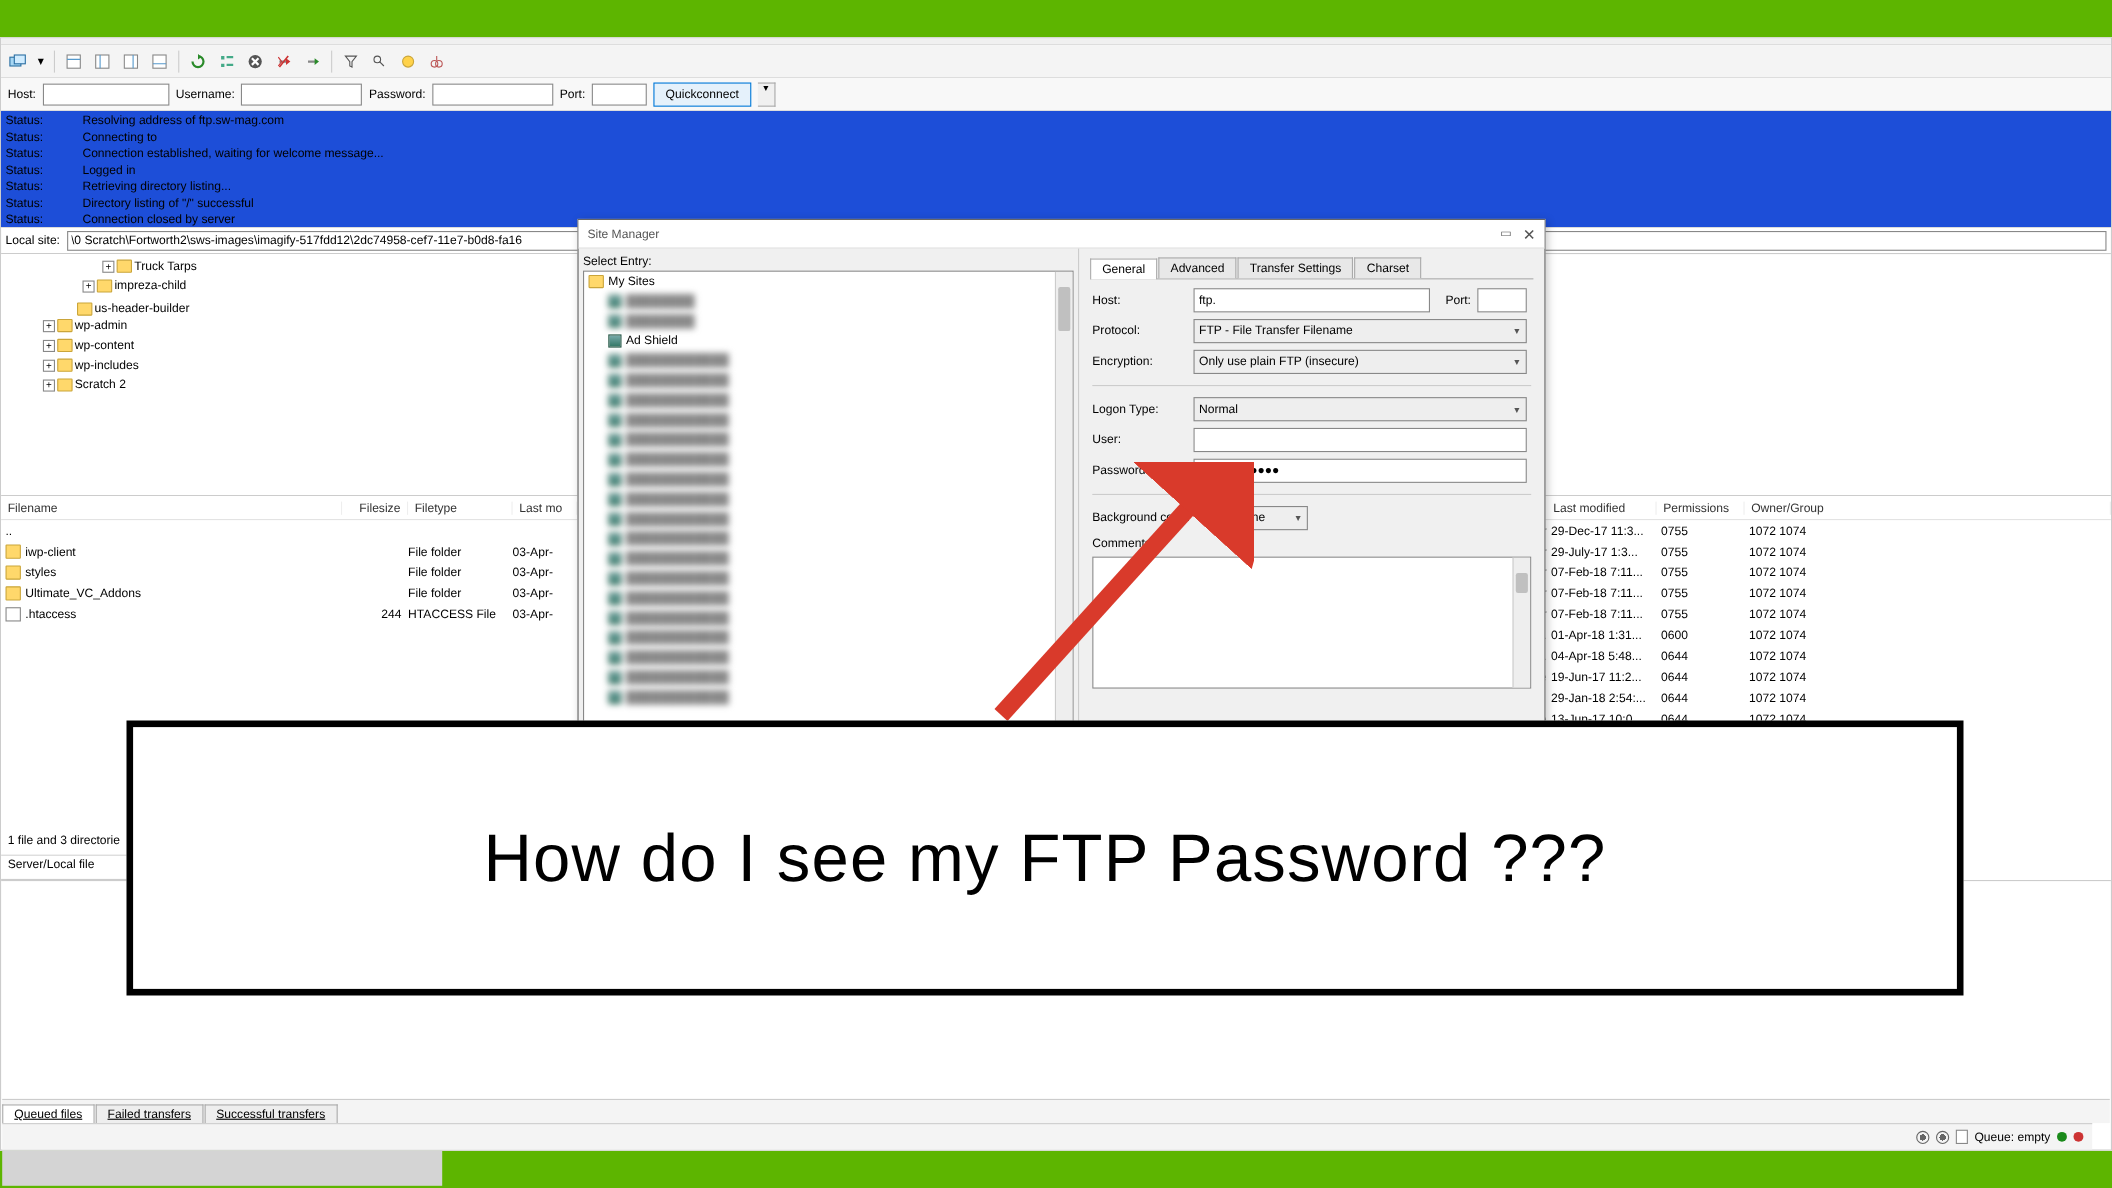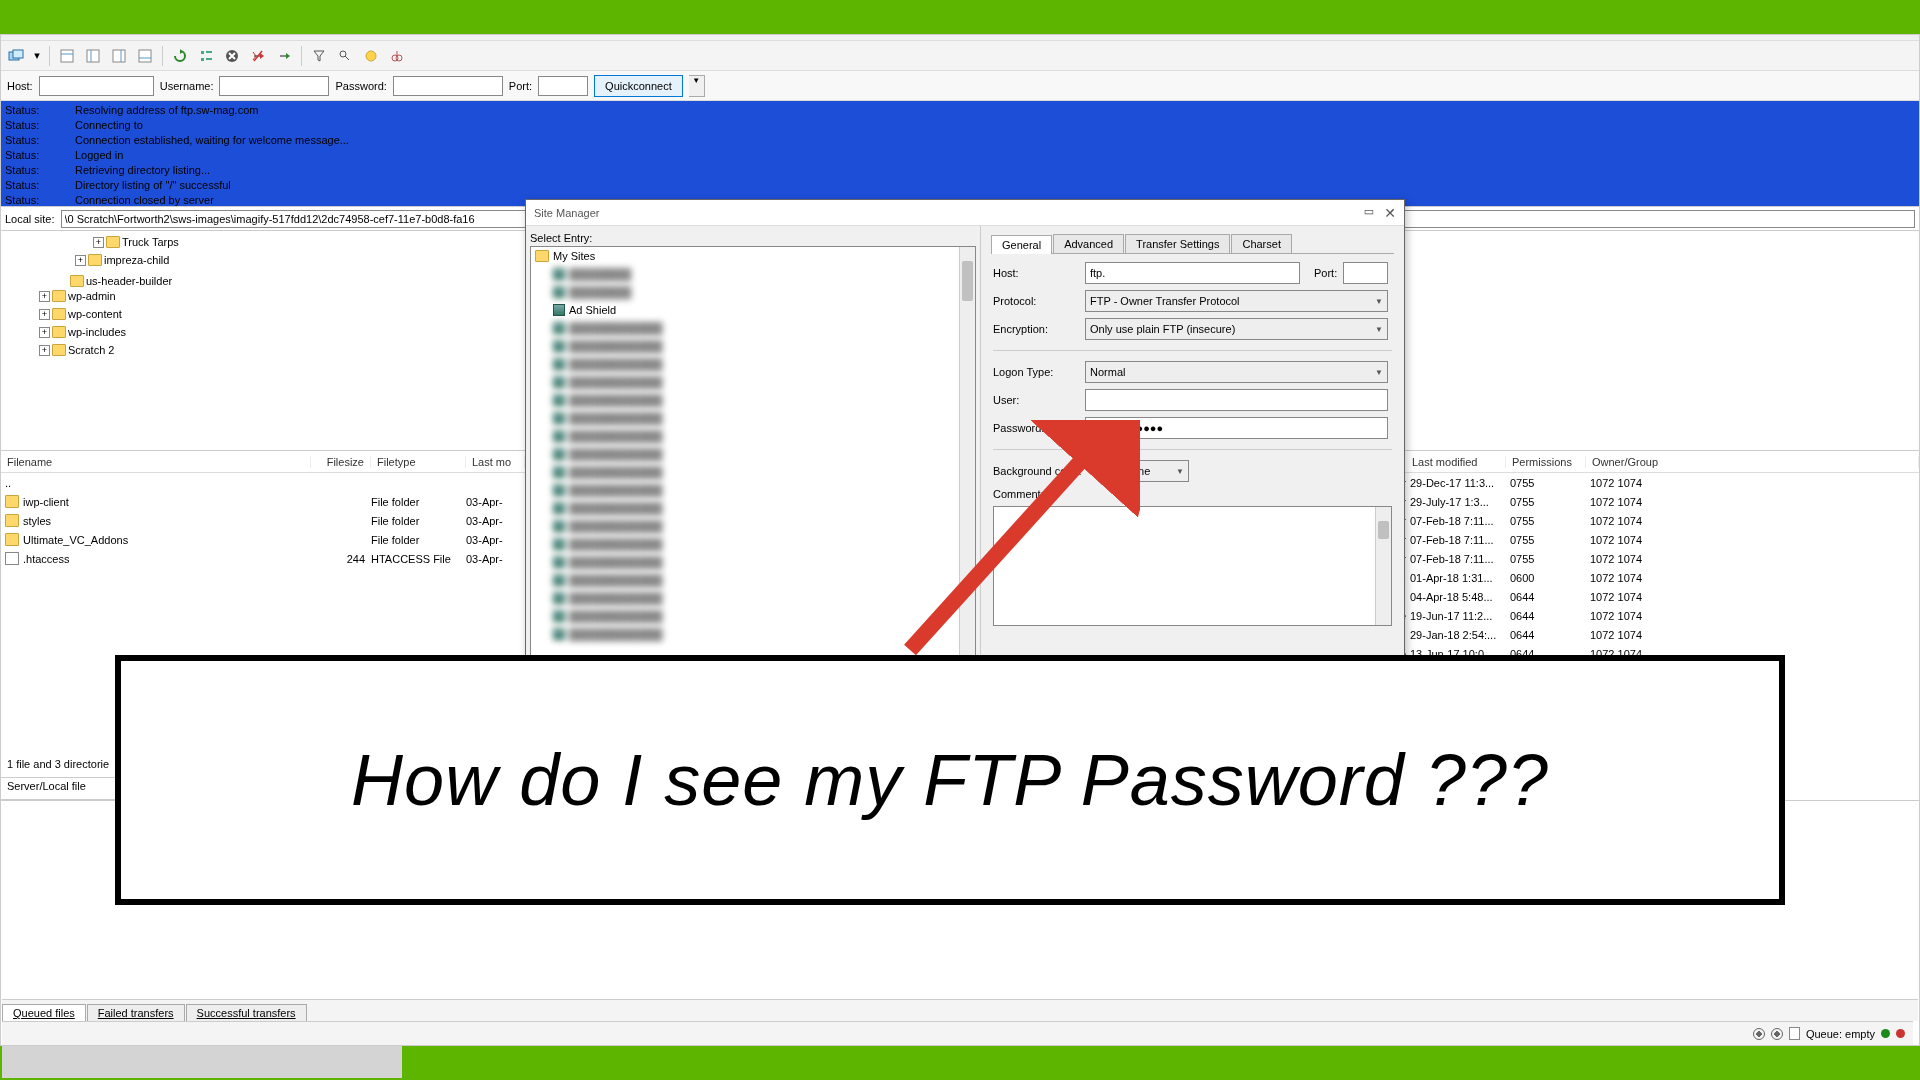--- a/index.html
+++ b/index.html
@@ -33,21 +33,21 @@
 .colh { padding: 0 6px; border-right: 1px solid #eee; color: #333; cursor: pointer; }
 .flist-body, .rlist-body { flex: 1; overflow: auto; background: #fff; }
 .frow { display: flex; height: 19px; align-items: center; padding-left: 4px; }
 .frow .fico { width: 14px; height: 13px; margin-right: 4px; }
 .rlist { flex: 1; display: flex; flex-direction: column; }
 .status-strip { height: 22px; border-bottom: 1px solid #ccc; padding: 2px 6px; background: #fff; }
 .transfer-cols { height: 22px; border-bottom: 1px solid #ccc; padding: 2px 6px; background: #fff; }
 .queue-tabs { position: absolute; left: 1px; right: 1px; bottom: 24px; height: 22px; border-top: 1px solid #ccc; background: #f4f4f4; display: flex; align-items: flex-end; }
 .qtab { border: 1px solid #aaa; border-bottom: none; background: #fff; padding: 2px 10px; margin-right: 1px; cursor: pointer; text-decoration: underline; }
 .qtab.inactive { background: #eee; }
-.statusbar { position: absolute; left: 1px; right: 6px; bottom: 0; height: 24px; background: #f4f4f4; border-top: 1px solid #ccc; display: flex; align-items: center; padding: 0 8px; }
+.statusbar { position: absolute; left: 1px; right: 17px; bottom: 0; height: 24px; background: #f4f4f4; border-top: 1px solid #ccc; display: flex; align-items: center; padding: 0 8px; }
 .taskbtn { position: absolute; left: 0; bottom: -33px; width: 400px; height: 32px; background: #d4d4d4; }
 .statusbar .right { margin-left: auto; display: flex; align-items: center; gap: 6px; }
 .led { width: 9px; height: 9px; border-radius: 50%; display: inline-block; }
 
 .dlg { position: absolute; left: 525px; top: 175px; width: 880px; height: 480px; background: #f0f0f0; border: 1px solid #666; box-shadow: 2px 2px 8px rgba(0,0,0,.25); margin-top: 24px; }
 .dlg-title { height: 26px; background: #fff; border-bottom: 1px solid #ddd; display: flex; align-items: center; padding: 0 8px; color: #555; }
 .dlg-title .dlg-ctrls { margin-left: auto; display: flex; gap: 10px; }
 .dlg-close { cursor: pointer; font-size: 14px; color: #555; }
 .dlg-body { display: flex; height: calc(100% - 26px); }
 .dlg-left { width: 455px; border-right: 1px solid #ccc; padding: 6px 4px; display: flex; flex-direction: column; }
@@ -68,21 +68,21 @@
 .tinput { height: 22px; border: 1px solid #888; background: #fff; padding: 0 4px; }
 .tsel { height: 22px; border: 1px solid #888; background: #eee; padding: 0 4px; display: flex; align-items: center; justify-content: space-between; cursor: pointer; }
 .tsel .dd { font-size: 8px; color: #555; }
 .divider { height: 1px; background: #ccc; margin: 10px 0; }
 .comments { height: 120px; border: 1px solid #888; background: #fff; position: relative; }
 .comments .vscroll { }
 
 .arrow { position: absolute; left: 880px; top: 420px; width: 260px; height: 260px; pointer-events: none; }
 
 .caption { position: absolute; left: 115px; top: 655px; width: 1670px; height: 250px; border: 6px solid #000; background: #fff; display: flex; align-items: center; justify-content: center; }
-.caption span { font-size: 72px; font-weight: 400; letter-spacing: 1px; font-style: italic; }
+.caption span { font-size: 61px; font-weight: 400; letter-spacing: 1px; }
 .gear { width:12px; height:12px; display:inline-block; background: radial-gradient(circle,#666 40%,transparent 41%); border:1px solid #666; border-radius:50%; }
 .page-ico { width:11px; height:13px; border:1px solid #888; background:#fff; display:inline-block; position:relative;}
 </style>
 </head>
 <body>
 
 <div class="topbar"></div>
 <div class="bottombar"></div>
 
 <div class="app">
@@ -553,21 +553,21 @@
       <div class="form">
         <div class="form-row">
           <label>Host:</label>
           <input class="tinput" style="width: 215px;" value="ftp.">
           <label style="width:auto;margin-left:8px">Port:</label>
           <input class="tinput" style="width: 45px;">
         </div>
         <div class="form-row">
           <label>Protocol:</label>
           <div class="tsel" style="width:303px">
-              <span>FTP - Owner Transfer Protocol</span>
+              <span>FTP - File Transfer Filename</span>
               <span class="dd">▼</span>
             </div>
         </div>
         <div class="form-row">
           <label>Encryption:</label>
           <div class="tsel" style="width:303px">
               <span>Only use plain FTP (insecure)</span>
               <span class="dd">▼</span>
             </div>
         </div>

